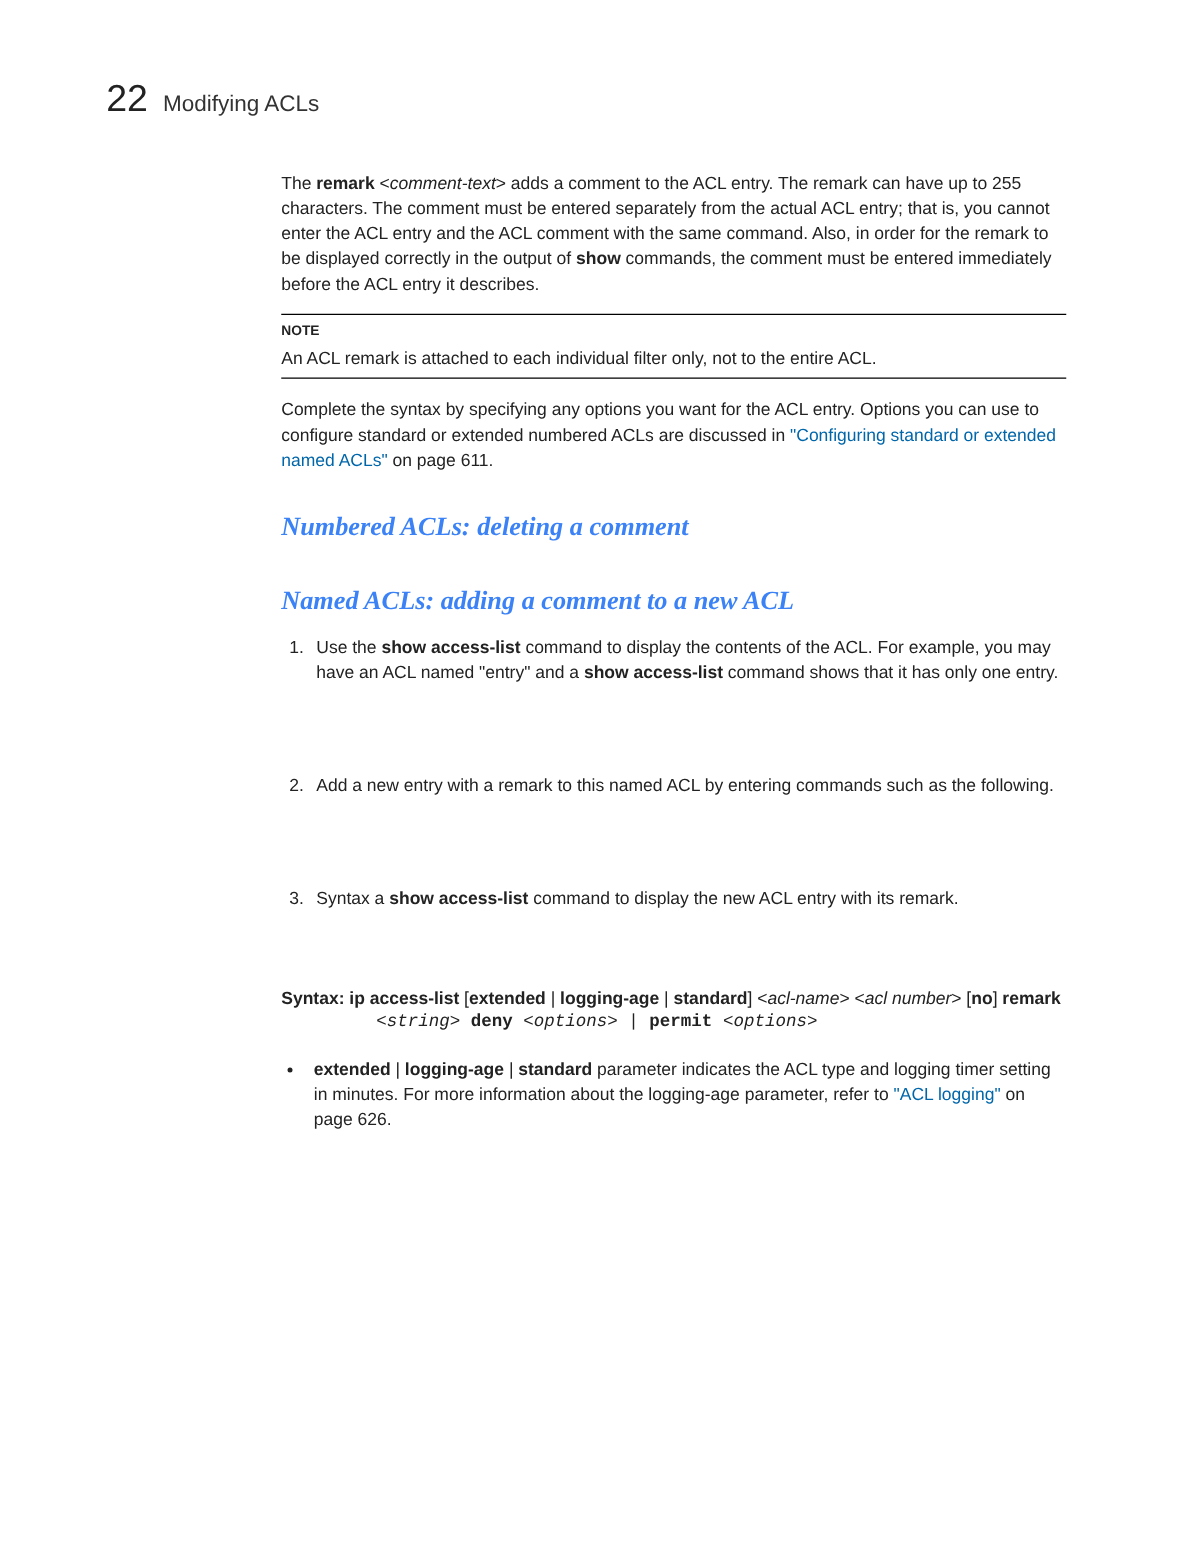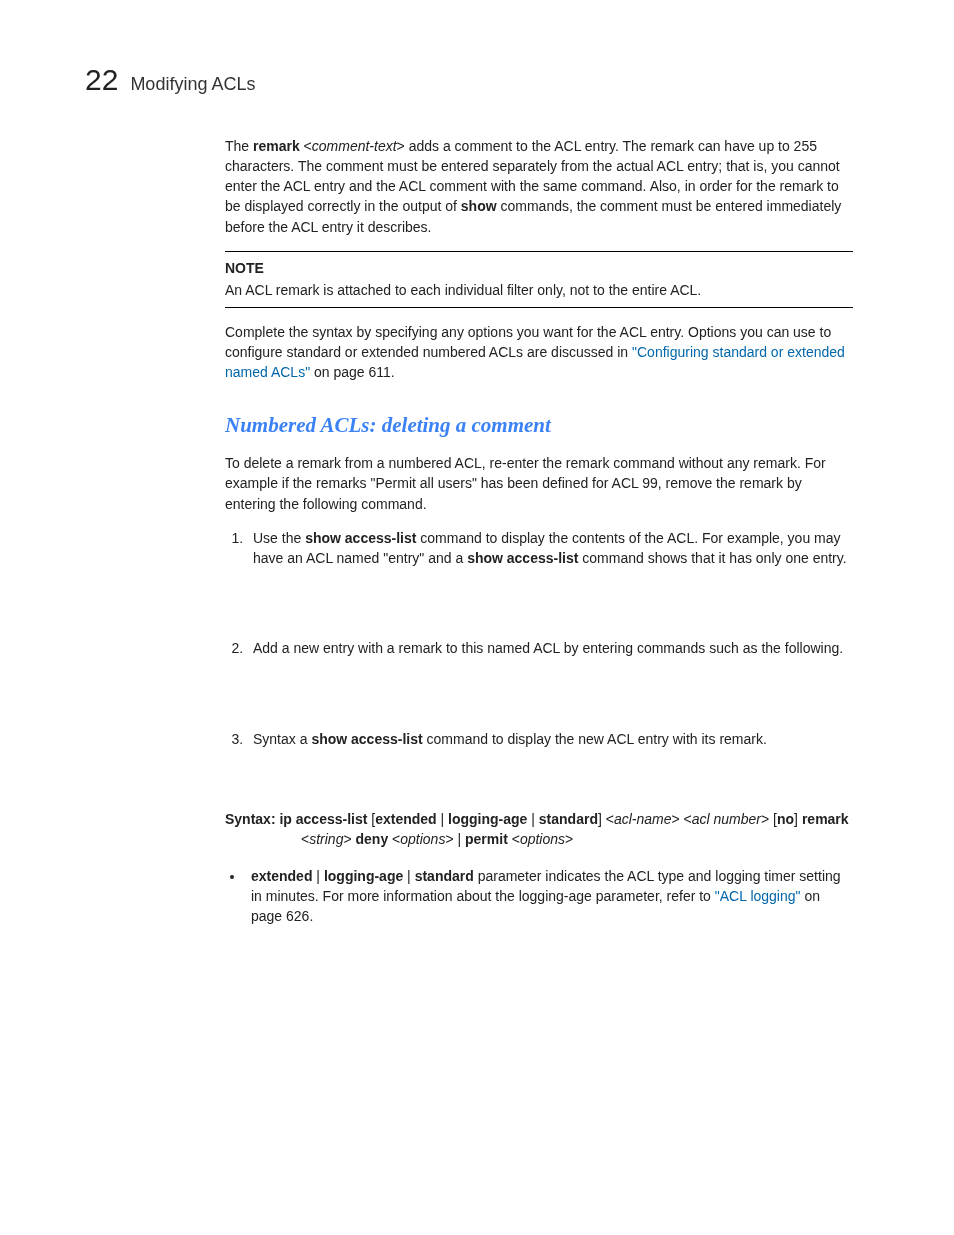--- a/index.html
+++ b/index.html
@@ -46,21 +46,21 @@
     font-style: italic;
   }
   .note-block {
     border-top: 1px solid #000;
     border-bottom: 1px solid #000;
     padding: 6px 0 6px 0;
     margin: 10px 0 14px 0;
   }
   .note-label {
     font-weight: bold;
-    font-size: 14px;
+    font-size: 11px;
     margin-bottom: 2px;
   }
   .note-text {
     font-size: 14px;
   }
   .link {
     color: #0066aa;
   }
   h2.subhead {
     font-family: Georgia, 'Times New Roman', serif;
@@ -92,20 +92,21 @@
   }
   ul.bullets li {
     padding-left: 6px;
     margin-bottom: 12px;
   }
   .syntax-block {
     margin: 60px 0 16px 0;
   }
   .syntax-indent {
     margin-left: 76px;
+    font-family: Liberation Mono, monospace;
   }
 </style>
 </head>
 <body>
 
 <div class="page">
 
   <div class="header">
     <span class="chap-num">22</span>
     <span class="chap-title">Modifying ACLs</span>
@@ -122,23 +123,23 @@
       <div class="note-label">NOTE</div>
       <div class="note-text">An ACL remark is attached to each individual filter only, not to the entire ACL.</div>
     </div>
 
     <p>
       <span>Complete the syntax by specifying any options you want for the ACL entry. Options you can use to configure standard or extended numbered ACLs are discussed in </span><span class="link">"Configuring standard or extended named ACLs"</span><span> on page 611.</span>
     </p>
 
     <h2 class="subhead">Numbered ACLs: deleting a comment</h2>
 
-    <p>To delete a remark from a numbered ACL, re-enter the remark command without any remark. For example if the remarks "Permit all users" has been defined for ACL 99, remove the remark by entering the following command.</p>
 
 
+    <h2 class="subhead">Named ACLs: adding a comment to a new ACL</h2>
 
 
     <ol class="steps">
       <li>
         <span>Use the </span><span class="bold">show access-list</span><span> command to display the contents of the ACL. For example, you may have an ACL named "entry" and a </span><span class="bold">show access-list</span><span> command shows that it has only one entry.</span>
       </li>
       <li>
         <span>Add a new entry with a remark to this named ACL by entering commands such as the following.</span>
       </li>
       <li style="margin-bottom:10px;">

